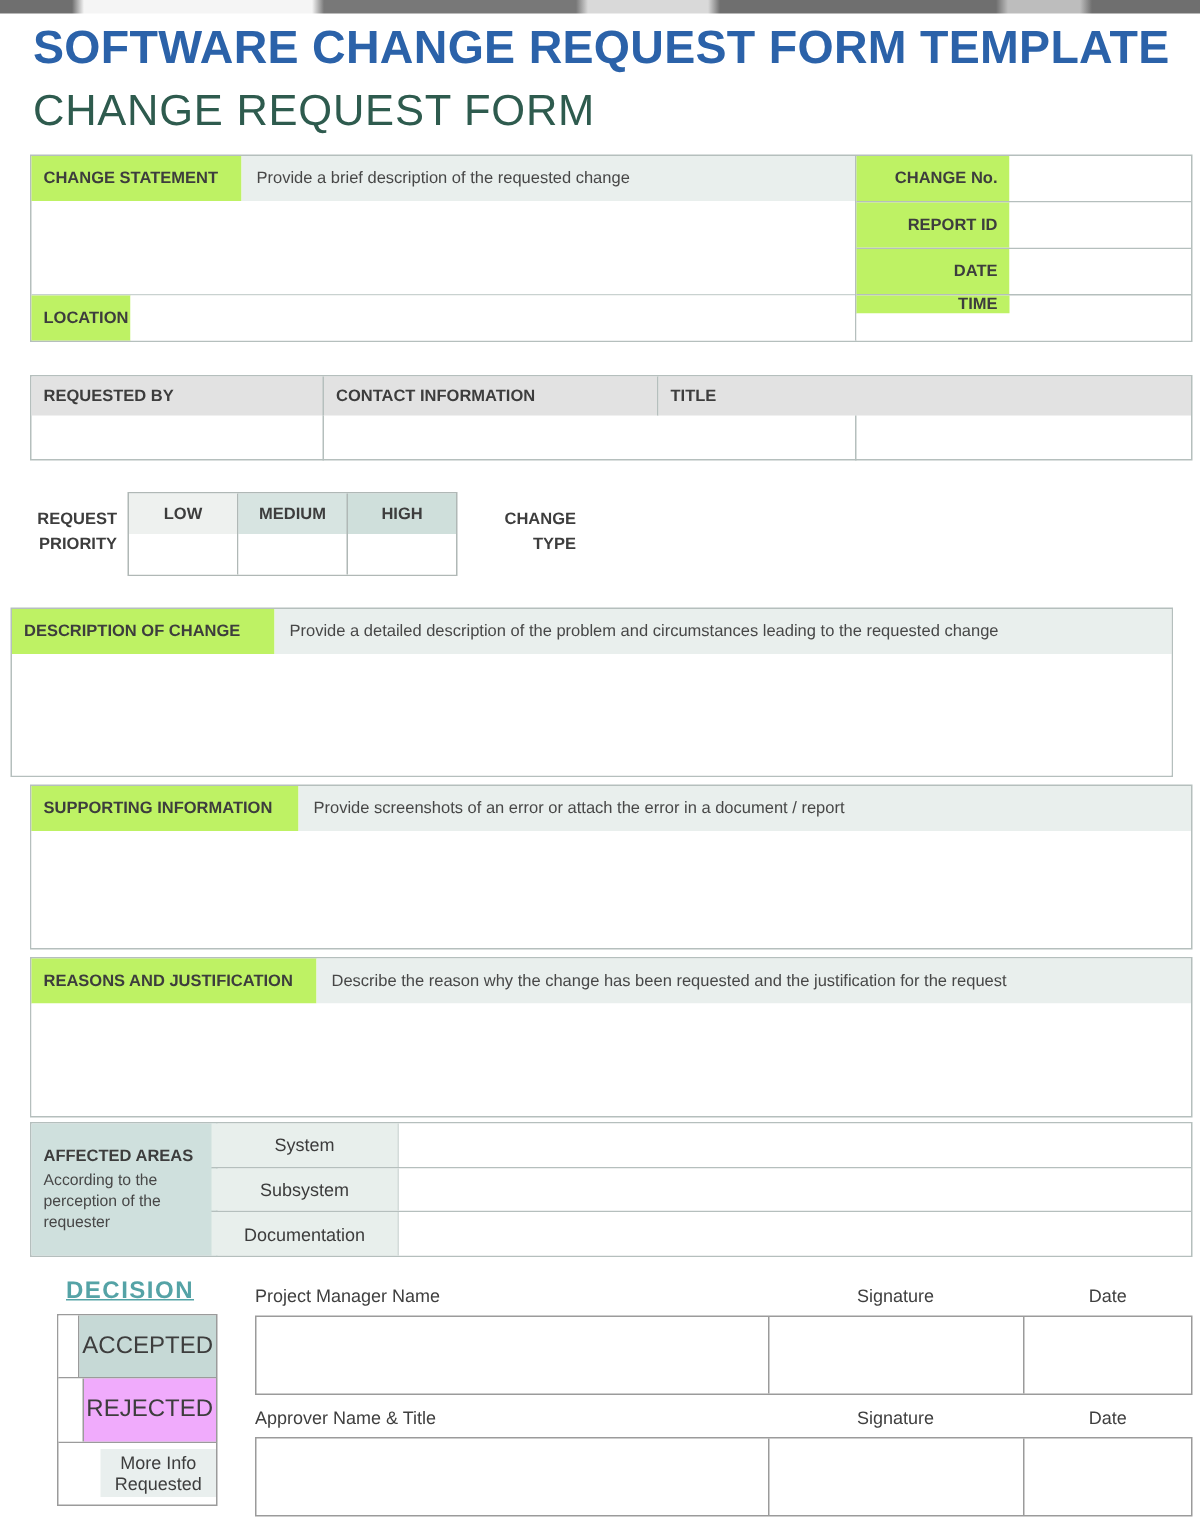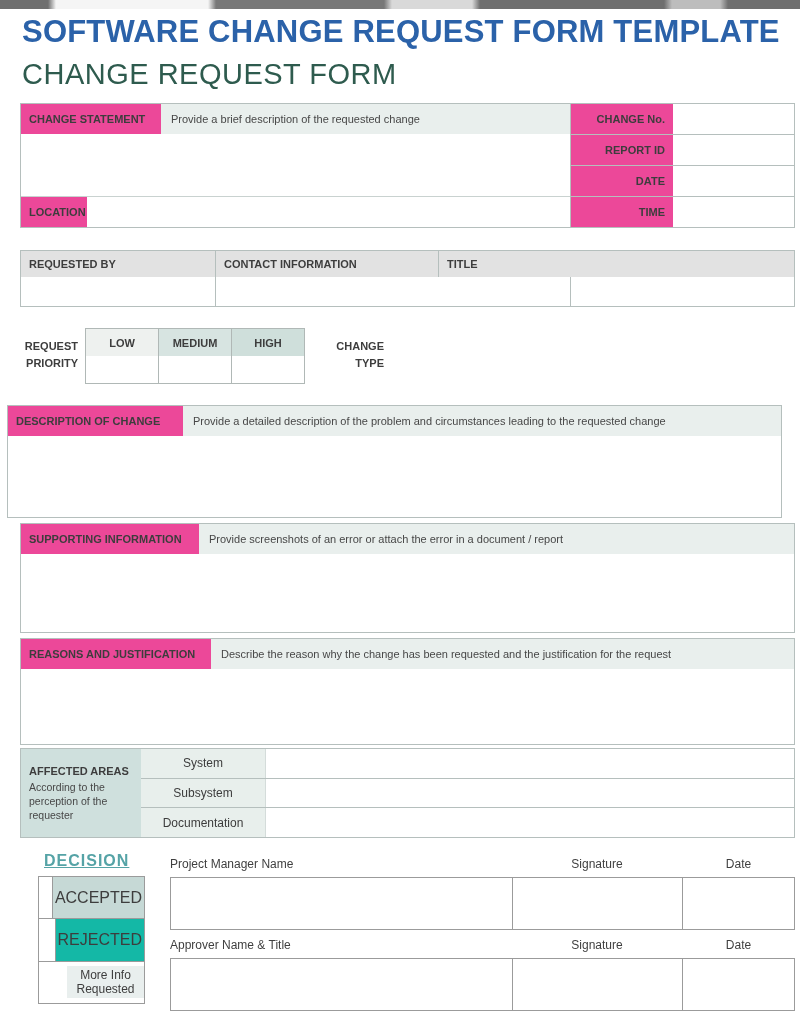--- a/index.html
+++ b/index.html
@@ -9,37 +9,37 @@
 
   .top-strip { position:absolute; left:0; top:0; width:800px; height:9px;
     background:linear-gradient(90deg,#6f6f6f 0%,#6f6f6f 6%,#f5f5f5 7%,#f5f5f5 26%,#787878 27%,#787878 48%,#d9d9d9 49%,#d9d9d9 59%,#6f6f6f 60%,#6f6f6f 83%,#bdbdbd 84%,#bdbdbd 90%,#6f6f6f 91%); }
 
   .page-title { position:absolute; left:22px; top:14px; font-size:31px; font-weight:700;
     color:#2b62a9; letter-spacing:0.2px; }
   .form-heading { position:absolute; left:22px; top:58px; font-size:29px; font-weight:400;
     color:#2e5b4e; letter-spacing:0.5px; }
 
   .tbl { position:absolute; border:1px solid #b5bfbd; background:#ffffff; }
-  .lblcell { background:#ec4899; font-size:11px; font-weight:700; color:#3d3d3d;
+  .lblcell { background:#bef264; font-size:11px; font-weight:700; color:#3d3d3d;
     display:flex; align-items:center; padding:0 8px; }
   .hintcell { background:#e9efed; font-size:11px; font-weight:400; color:#474747;
     display:flex; align-items:center; padding:0 10px; }
   .whitecell { background:#ffffff; }
 
   
   .st-left { position:absolute; left:0; top:0; width:550px; height:100%; border-right:1px solid #b5bfbd; }
   .st-header { position:absolute; left:0; top:0; width:100%; height:30px; display:flex; }
   .st-header .lblcell { width:140px; height:100%; }
   .st-header .hintcell { flex:1; height:100%; }
   .st-body { position:absolute; left:0; top:30px; width:100%; height:62px; }
   .st-loc { position:absolute; left:0; top:92px; width:100%; height:31px; display:flex; border-top:1px solid #c9d2d0; }
   .st-loc .lblcell { width:66px; height:100%; }
   .st-right { position:absolute; left:550px; top:0; width:223px; height:100%; display:flex; flex-direction:column; }
   .meta-row { flex:1; display:flex; border-bottom:1px solid #b5bfbd; }
-  .meta-row:last-child { border-bottom:none; }
+  .meta-row:last-child { border-bottom:none;flex-direction:column; }
   .meta-row .lblcell { width:102px; justify-content:flex-end; text-align:right; }
   .meta-row .whitecell { flex:1; }
 
   
   .req-row { display:flex; width:100%; }
   .req-row > div { border-right:1px solid #b5bfbd; }
   .req-row > div:last-child { border-right:none; }
   .req-head { height:26px; }
   .req-head > div { background:#e2e2e2; font-size:11px; font-weight:700; display:flex; align-items:center; padding:0 8px; }
   .req-body { height:30px; }
@@ -82,21 +82,21 @@
   .decision-heading { position:absolute; left:44px; top:852px; font-size:16px; font-weight:700;
     color:#55a3a6; letter-spacing:1px;text-decoration:underline; }
   .dec-tbl { position:absolute; left:38px; top:876px; width:107px; height:128px;
     border:1px solid #9b9b9b; display:flex; flex-direction:column; background:#fff; }
   .dec-row { flex:1; display:flex; border-bottom:1px solid #9b9b9b; }
   .dec-row:last-child { border-bottom:none;align-items:center; }
   .dec-check { width:28px; background:#fff; border-right:1px solid #9b9b9b; }
   .dec-opt { flex:1; display:flex; align-items:center; justify-content:center; text-align:center;
     font-size:16px; font-weight:400; padding:2px; line-height:14px; }
   .dec-row:nth-child(1) .dec-opt { background:#c6d9d6; }
-  .dec-row:nth-child(2) .dec-opt { background:#14b8a6; }
+  .dec-row:nth-child(2) .dec-opt { background:#f0abfc; }
   .dec-row:nth-child(3) .dec-opt { background:#e9efee; font-weight:400; font-size:12px; }
 
   .sig-label { position:absolute; font-size:12px; color:#3f3f3f; }
   .sig-box { position:absolute; left:170px; width:625px; height:53px; border:1px solid #9b9b9b;
     display:flex; background:#fff; }
   .sig-box > div { border-right:1px solid #9b9b9b; }
   .sig-box > div:last-child { border-right:none; }
   .sig-name { width:342px; }
   .sig-sign { width:170px; }
   .sig-date { flex:1; }

